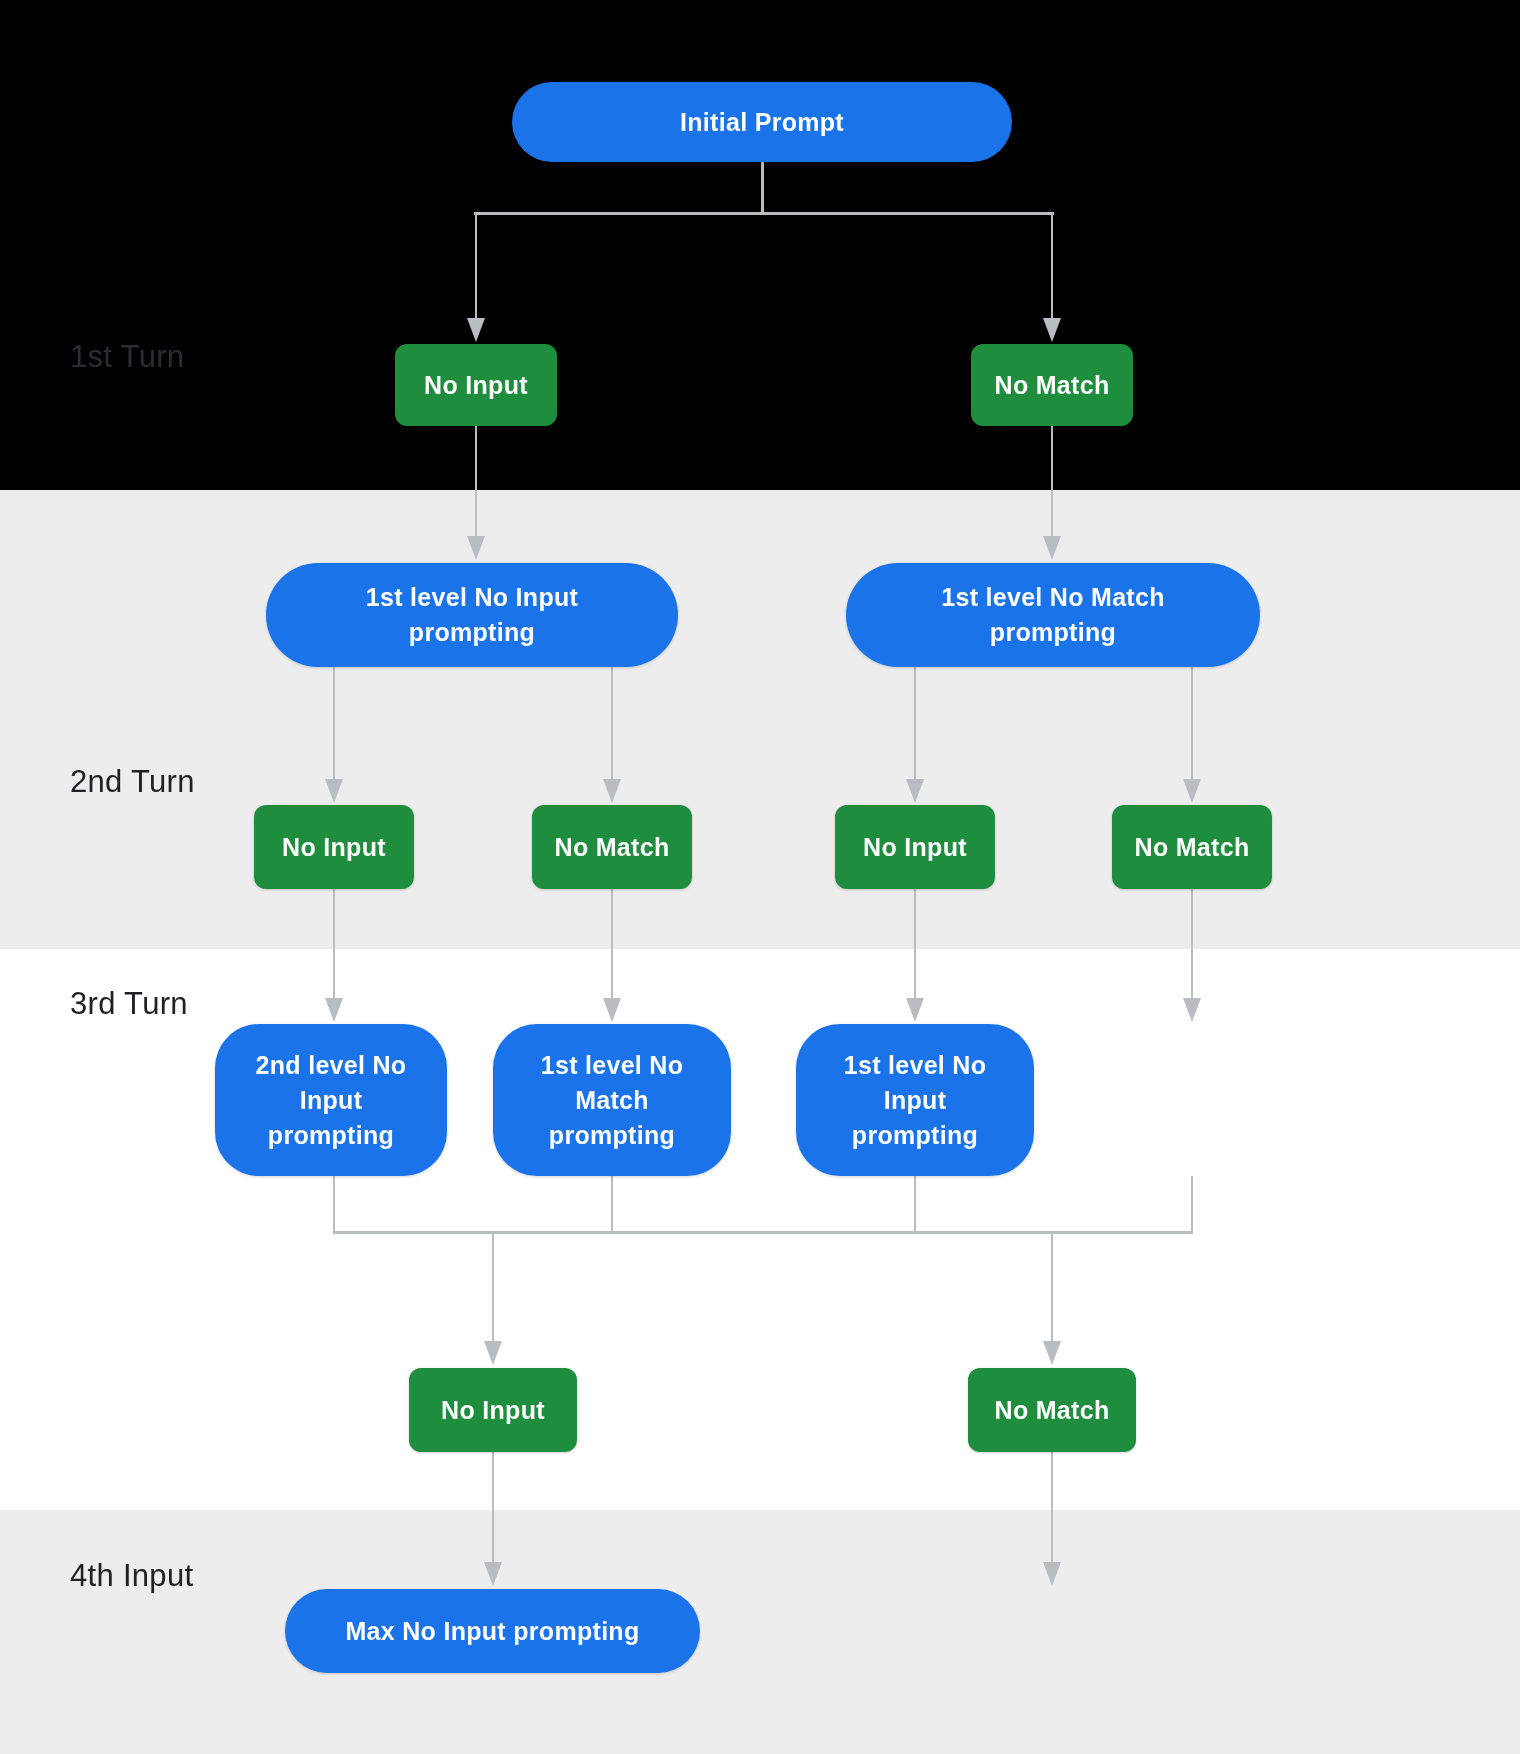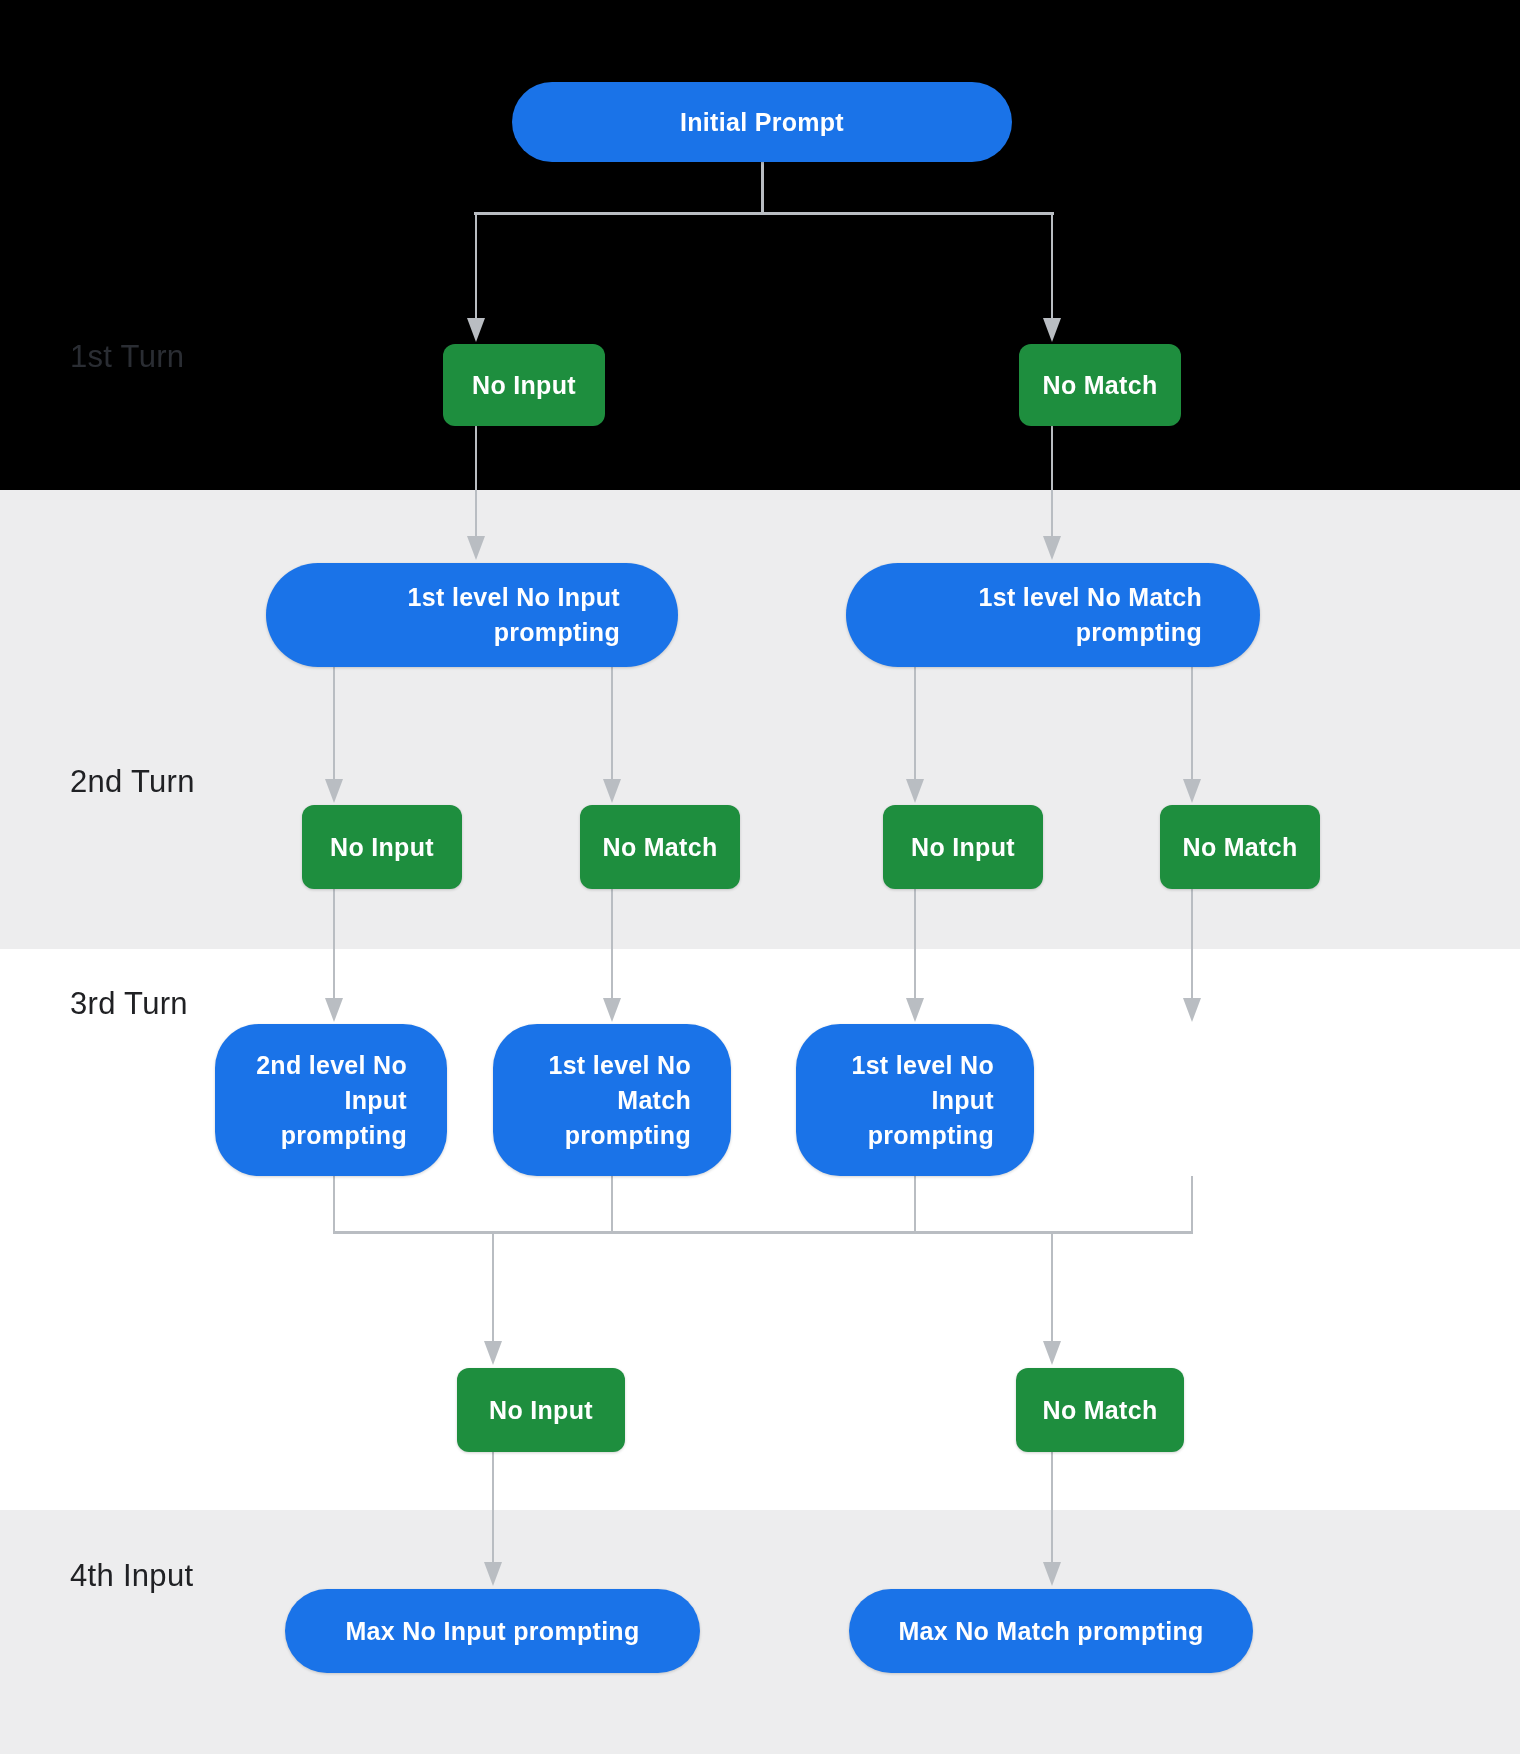--- a/index.html
+++ b/index.html
@@ -20,26 +20,26 @@
   .band.b4{top:1510px;height:244px;background:var(--band-gray);}
 
   .turn-label{
     position:absolute;left:70px;font-size:31px;line-height:36px;
     color:var(--label);font-weight:500;letter-spacing:.3px;white-space:nowrap;
   }
   .turn-label.on-dark{color:var(--label-on-dark);text-align:center;}
 
   .node{
     position:absolute;display:flex;align-items:center;justify-content:center;
-    text-align:right;color:var(--node-text);font-weight:600;letter-spacing:.3px;
+    text-align:center;color:var(--node-text);font-weight:600;letter-spacing:.3px;
     box-shadow:0 1px 3px rgba(0,0,0,.18);
     box-sizing:border-box;
   }
   .node.blue{background:var(--blue);}
-  .node.green{background:var(--green);border-radius:12px;font-size:25px;margin-left:48px;}
+  .node.green{background:var(--green);border-radius:12px;font-size:25px;}
   .node.pill{border-radius:999px;font-size:25px;}
   .node.pill2{border-radius:999px;font-size:25px;line-height:35px;padding:0 58px;}
   .node.rblue{border-radius:44px;font-size:25px;line-height:35px;padding:0 40px;}      
   .ah{position:absolute;width:0;height:0;             
       border-left:9px solid transparent;border-right:9px solid transparent;
       border-top:24px solid var(--conn);}
 </style>
 </head>
 <body>
 
@@ -111,14 +111,13 @@
   <div class="node green" style="left:1112px;top:805px;width:160px;height:84px">No Match</div>
 
   <div class="node blue rblue" style="left:215px;top:1024px;width:232px;height:152px">2nd level No Input prompting</div>
   <div class="node blue rblue" style="left:493px;top:1024px;width:238px;height:152px">1st level No Match prompting</div>
   <div class="node blue rblue" style="left:796px;top:1024px;width:238px;height:152px">1st level No Input prompting</div>
 
   <div class="node green" style="left:409px;top:1368px;width:168px;height:84px">No Input</div>
   <div class="node green" style="left:968px;top:1368px;width:168px;height:84px">No Match</div>
 
   <div class="node blue pill" style="left:285px;top:1589px;width:415px;height:84px">Max No Input prompting</div>
-  <div class="node blue pill" style="left:849px;top:1589px;width:404px;height:84px">Max No Match prompting</div>
 </div>
 
 </body></html>

